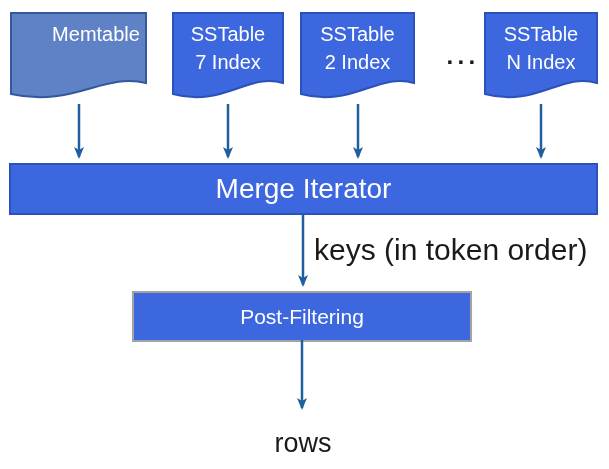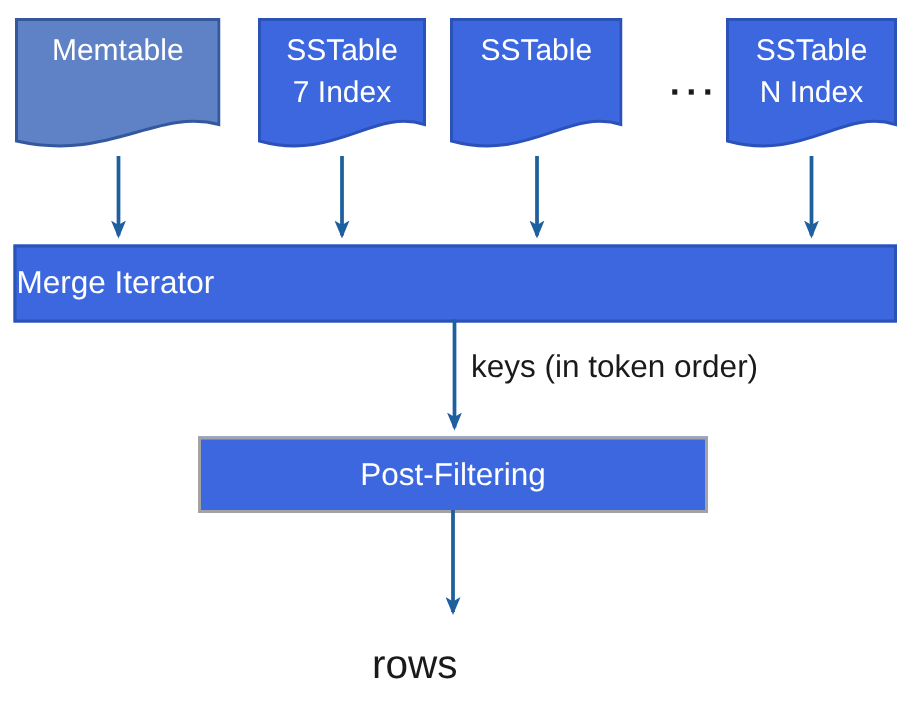--- a/index.html
+++ b/index.html
@@ -14,44 +14,44 @@
     color:#ffffff;font-size:20px;line-height:28px;white-space:nowrap;
   }
   .doc-memtable path{stroke:#33589D;stroke-width:2;}
   .doc-sstable path{stroke:#2B52B8;stroke-width:2;}
   .ellipsis{
     position:absolute;left:441px;top:48px;width:44px;text-align:center;
     font-size:24px;font-weight:700;color:#1a1a1a;letter-spacing:3px;
   }
   .bar{
     position:absolute;left:9px;top:163px;width:585px;height:48px;
-    border:2px solid #2B52B8;display:flex;align-items:center;justify-content:flex-start;
-    color:#ffffff;font-size:21px;
+    border:2px solid #2B52B8;display:flex;align-items:center;justify-content:center;
+    color:#ffffff;font-size:28px;
   }
   .postbox{
     position:absolute;left:132px;top:291px;width:336px;height:47px;
     border:2px solid #a3a3a3;display:flex;align-items:center;justify-content:center;
     color:#ffffff;font-size:21px;
   }
   .arrows{position:absolute;left:0;top:0;pointer-events:none;}
   .arrow-line{stroke:#1E5F9E;stroke-width:2.5;fill:none;}
   .edge-label{
-    position:absolute;left:314px;top:233px;font-size:21px;color:#1a1a1a;white-space:nowrap;
+    position:absolute;left:314px;top:233px;font-size:30px;color:#1a1a1a;white-space:nowrap;
   }
   .rows-label{
-    position:absolute;left:248px;top:428px;width:110px;
+    position:absolute;left:248px;top:428px;width:110px;text-align:center;
     font-size:27px;color:#1a1a1a;
   }
 </style>
 </head>
 <body>
 
 <div class="canvas">
 
-  <div class="doc doc-memtable" style="left:10px;top:12px;width:137px;">
+  <div class="doc doc-memtable" style="left:10px;top:12px;width:137px;padding-left:35px;">
     <svg width="137" height="92" viewBox="0 0 137 92">
       <path d="M1,1 H136 V71 C94,60 63,96 1,82 Z" fill="#5F82C6"></path>
     </svg>
     <div class="doc-text">
       <div>Memtable</div>
     </div>
   </div>
 
   <div class="doc doc-sstable" style="left:172px;top:12px;width:112px;">
     <svg width="112" height="92" viewBox="0 0 112 92">
@@ -62,20 +62,21 @@
       <div>7 Index</div>
     </div>
   </div>
 
   <div class="doc doc-sstable" style="left:300px;top:12px;width:115px;">
     <svg width="115" height="92" viewBox="0 0 115 92">
       <path d="M1,1 H114 V71 C79,60 52,96 1,82 Z" fill="#3C67DF"></path>
     </svg>
     <div class="doc-text">
       <div>SSTable</div>
+      <div>2 Index</div>
     </div>
   </div>
 
   <div class="ellipsis">···</div>
 
   <div class="doc doc-sstable" style="left:484px;top:12px;width:114px;">
     <svg width="114" height="92" viewBox="0 0 114 92">
       <path d="M1,1 H113 V71 C78,60 52,96 1,82 Z" fill="#3C67DF"></path>
     </svg>
     <div class="doc-text">

